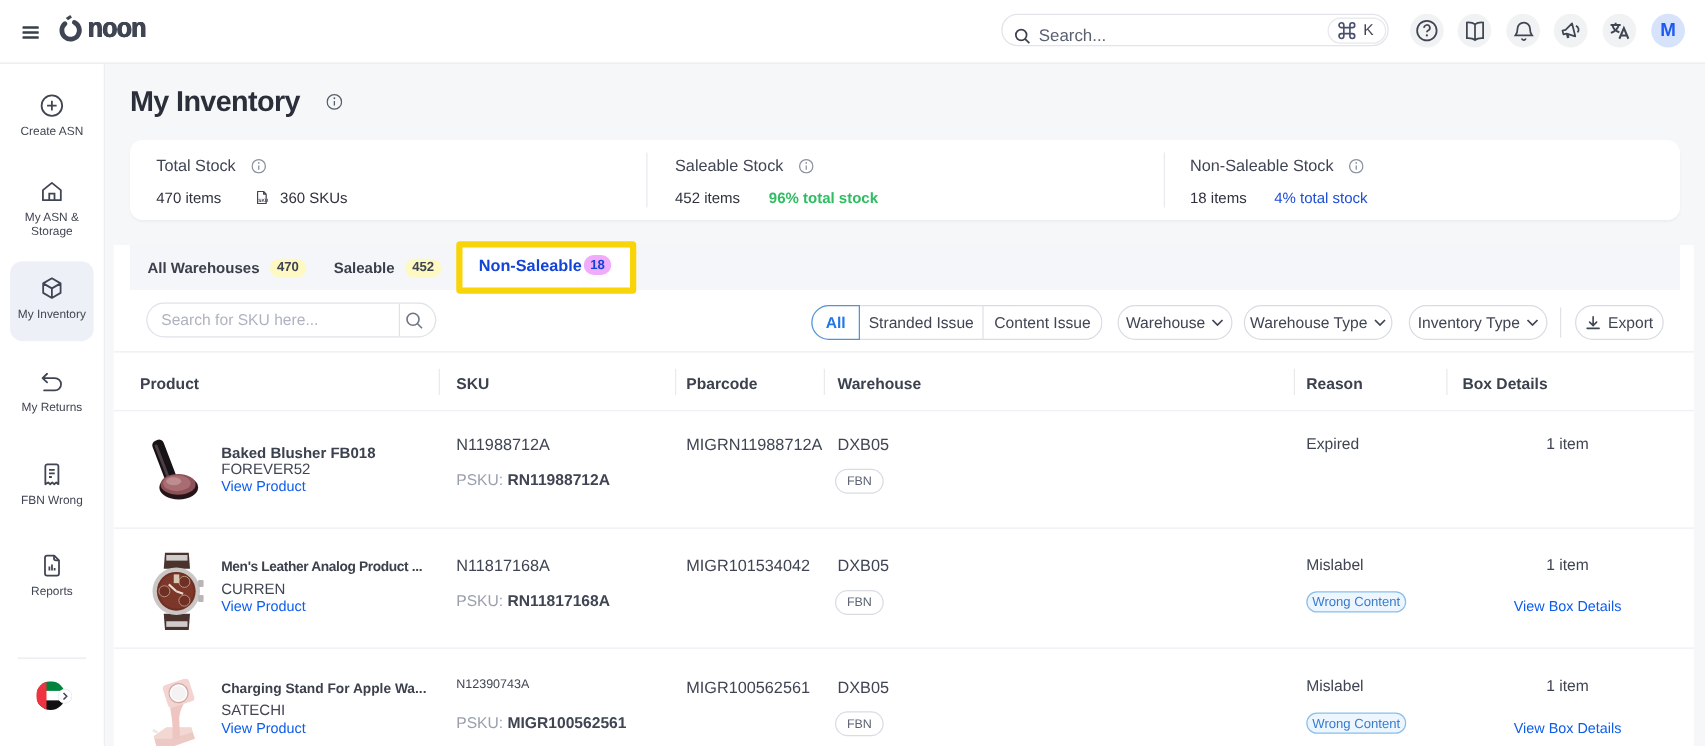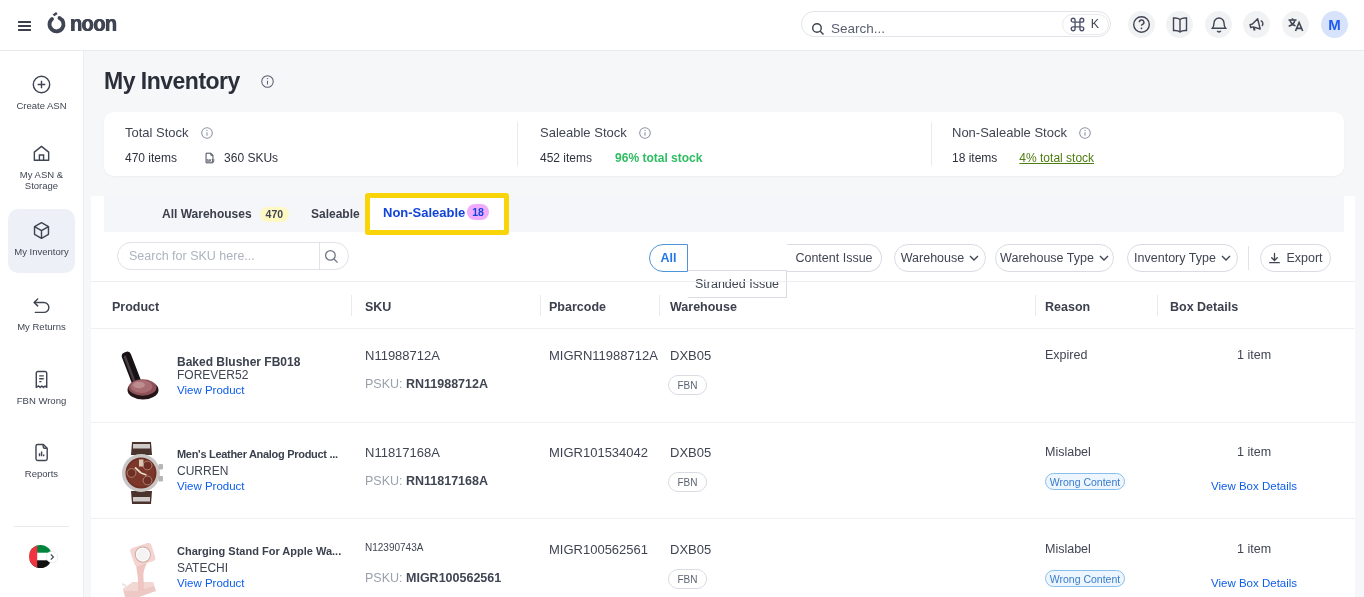--- a/index.html
+++ b/index.html
@@ -40,26 +40,26 @@
 
 #stats { position:absolute; left:104px; top:112px; width:1240px; height:64px; background:#fff;
   border-radius:10px; box-shadow:0 1px 2px rgba(0,0,0,0.04); }
 .stat { position:absolute; top:0; height:64px; white-space:nowrap; }
 .stat .t { position:absolute; top:13px; font-size:13px; font-weight:400; color:#404553;
   display:flex; align-items:center; gap:12px; white-space:nowrap; }
 .stat .v { position:absolute; top:39px; font-size:12px; color:#2e323d; display:flex;
   align-items:center; white-space:nowrap; }
 .sdiv { position:absolute; top:10px; width:1px; height:44px; background:#e8eaee; }
 .green { color:#2fbd62; font-weight:700; }
-.red { color:#4d7c0f; font-weight:400;text-decoration:underline; }
+.red { color:#1d4ed8; font-weight:400; }
 
 
 #tabstrip { position:absolute; left:104px; top:196px; width:1240px; height:36px; background:#f5f6f9; z-index:3; }
 .tab { position:absolute; top:0; height:36px; display:flex; align-items:center; font-size:12px;
-  font-weight:700; color:#3a3f4b; white-space:nowrap;margin-left:44px; }
+  font-weight:700; color:#3a3f4b; white-space:nowrap; }
 .cntpill { margin-left:8px; background:#fef9c3; border-radius:8px; padding:1.5px 6px;
   font-size:10.5px; font-weight:700; color:#404553; }
 #lastupd { position:absolute; right:0px; top:0; height:36px; display:flex; align-items:center;
   font-size:14px; color:#7d8494; gap:5px; }
 #hlbox { position:absolute; left:365px; top:193px; width:144px; height:42px;
   border:5px solid #f8d408; border-radius:3px; background:#fff; z-index:4; }
 #hlbox .txt { position:absolute; left:13px; top:7px; font-size:13px; font-weight:700; color:#1244d8;
   white-space:nowrap; }
 #hlbox .cnt { position:absolute; left:97px; top:6px; width:22px; height:16px; background:#f0abfc;
   border-radius:8px; color:#1244d8; font-size:10.5px; font-weight:700; text-align:center;
@@ -72,21 +72,21 @@
 #skusearch .ph { color:#aeb3bf; font-size:12.5px; margin-left:11px; }
 #skusearch .sdivider { position:absolute; right:28px; top:0; width:1px; height:26px; background:#dfe2e8; }
 .btn { position:absolute; top:48px; height:28px; border:1px solid #d9dce3; border-radius:14px;
   display:flex; align-items:center; justify-content:center; font-size:12.5px; color:#404553;
   background:#fff; gap:5px; }
 #seg { position:absolute; left:558px; top:48px; height:28px; display:flex; }
 #seg .sg { height:28px; border:1px solid #d9dce3; display:flex; align-items:center;
   justify-content:center; font-size:12.5px; color:#404553; background:#fff; }
 #seg .sg.first { width:39px; border-radius:14px 0 0 14px; border-color:#4f94d6; color:#2277e8;
   font-weight:700; }
-#seg .sg.mid { width:99px; border-left:none;margin-top:26px; }
+#seg .sg.mid { width:99px; border-left:none; }
 #seg .sg.last { width:95px; border-left:none; border-radius:0 14px 14px 0; }
 #vdiv { position:absolute; left:1157px; top:50px; width:1px; height:24px; background:#dfe2e8; }
 #toolrow-border { position:absolute; left:0; top:85px; width:1264px; height:1px; background:#eceef1; }
 
 
 .th { position:absolute; top:104px; font-size:12.5px; font-weight:700; color:#3c414e; }
 .rowline { position:absolute; left:0; width:1264px; height:1px; background:#eef0f3; }
 .hsep { position:absolute; top:99px; width:1px; height:21px; background:#e9eaee; }
 .cell { position:absolute; font-size:12.5px; color:#404553; white-space:nowrap; }
 .ptitle { font-weight:700; color:#3c414e; font-size:12px; }

